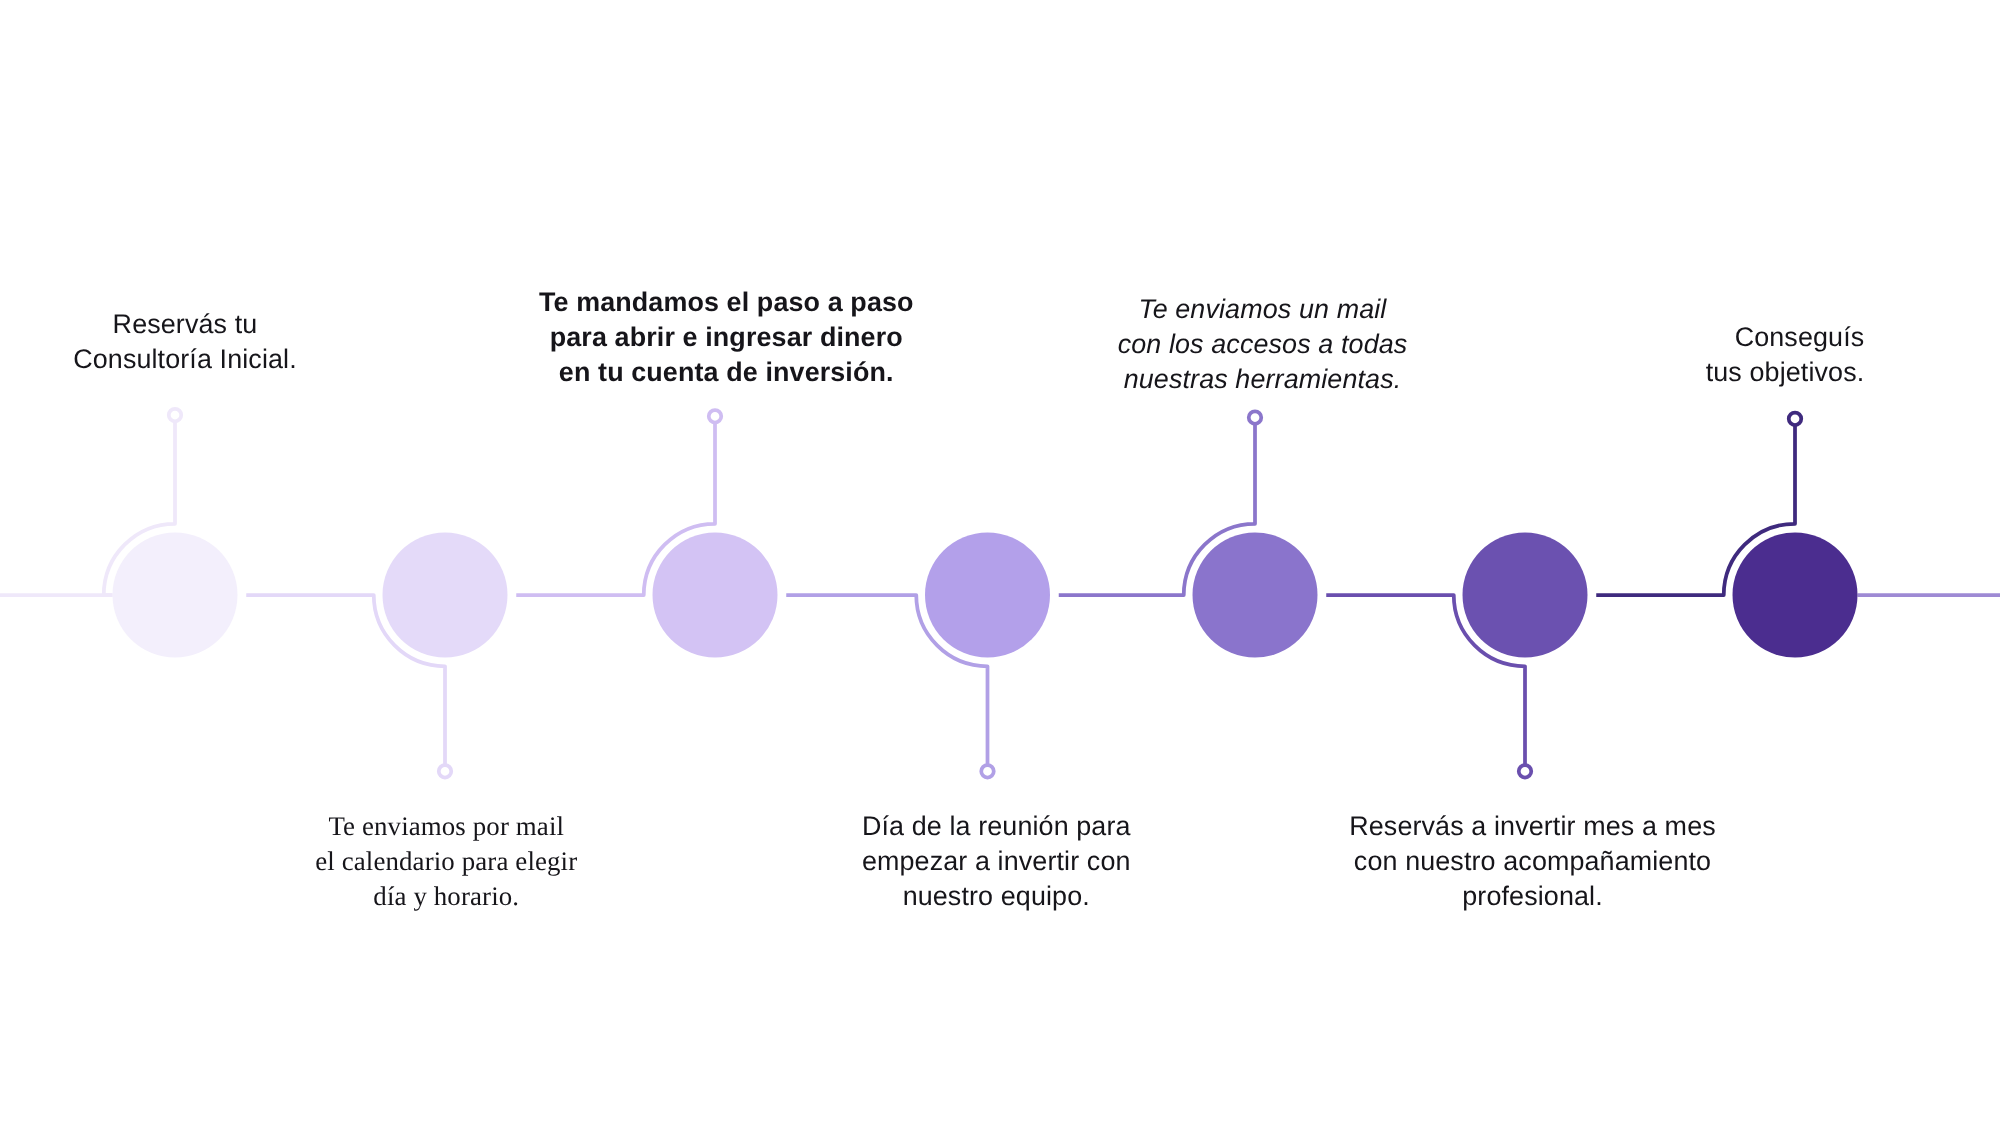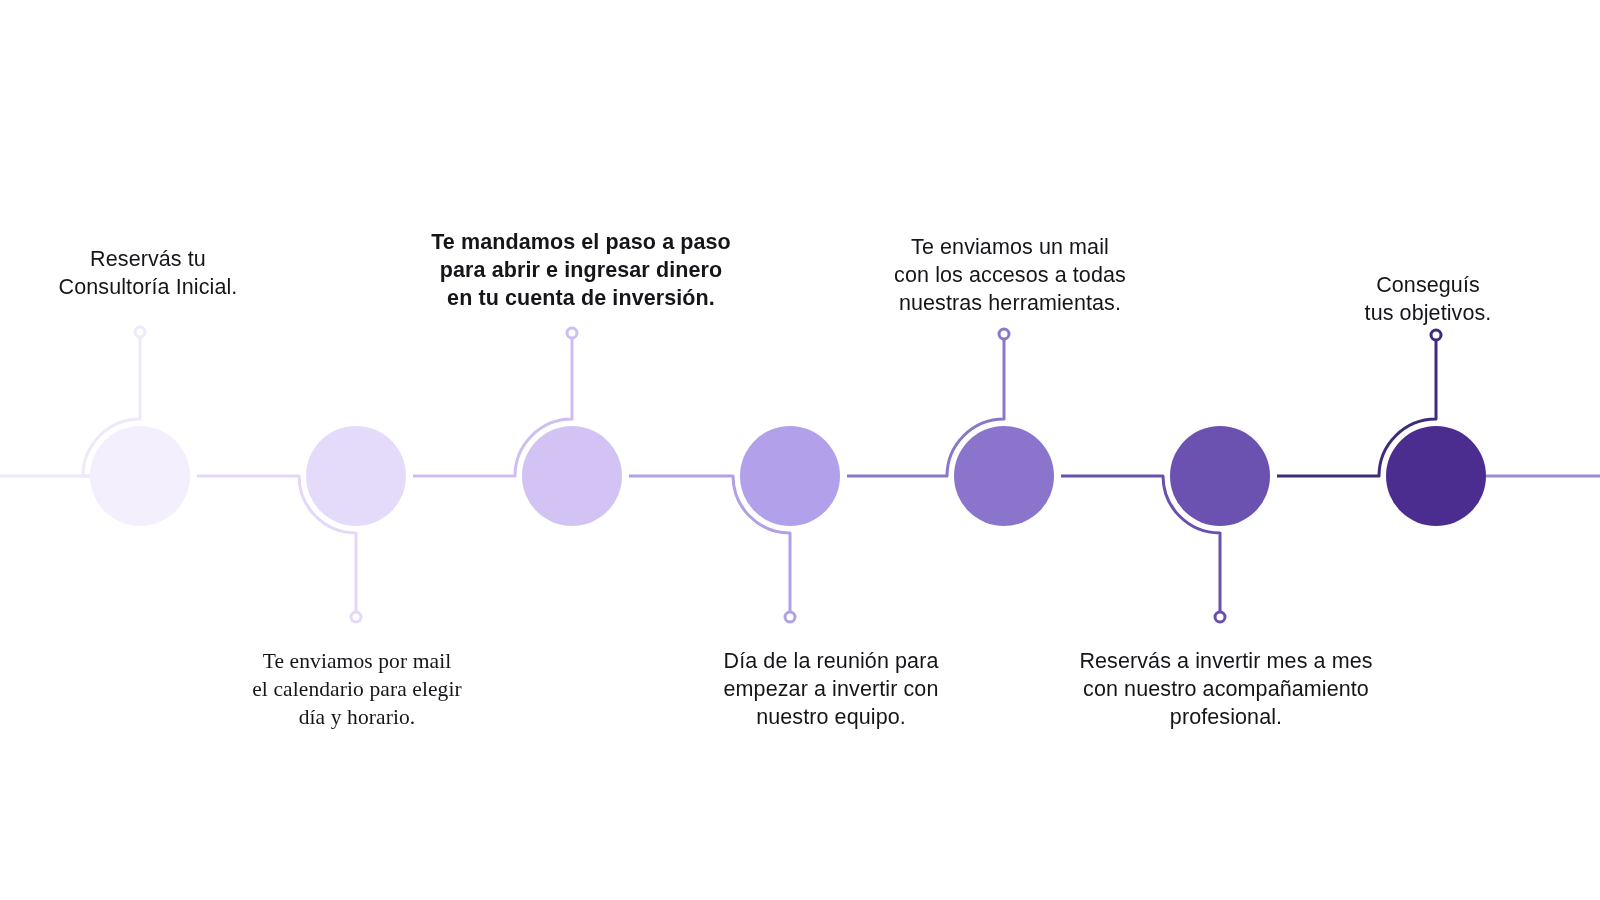--- a/index.html
+++ b/index.html
@@ -64,26 +64,26 @@
 
   <div id="labels">
       <div class="label top" style="left: 148px; top: 302px;">Reservás tu
 Consultoría Inicial.</div>
       <div class="label bottom" style="left: 357px; top: 648px; font-family: Liberation Serif, serif;">Te enviamos por mail
 el calendario para elegir
 día y horario.</div>
       <div class="label top" style="left: 581px; top: 313px; font-weight: bold;">Te mandamos el paso a paso
 para abrir e ingresar dinero
 en tu cuenta de inversión.</div>
-      <div class="label bottom" style="left: 797px; top: 648px; margin-left: 34px;">Día de la reunión para
+      <div class="label bottom" style="left: 797px; top: 648px;">Día de la reunión para
 empezar a invertir con
 nuestro equipo.</div>
-      <div class="label top" style="left: 1010px; top: 318px;">Te enviamos un mail
+      <div class="label top" style="left: 1010px; top: 318px; font-style: italic;">Te enviamos un mail
 con los accesos a todas
 nuestras herramientas.</div>
       <div class="label bottom" style="left: 1226px; top: 648px;">Reservás a invertir mes a mes
 con nuestro acompañamiento
 profesional.</div>
-      <div class="label top" style="left: 1428px; top: 328px;">Conseguís
+      <div class="label top" style="left: 1428px; top: 313px; text-align: right;">Conseguís
 tus objetivos.</div>
     </div>
 
 </div>
 
 </body></html>

